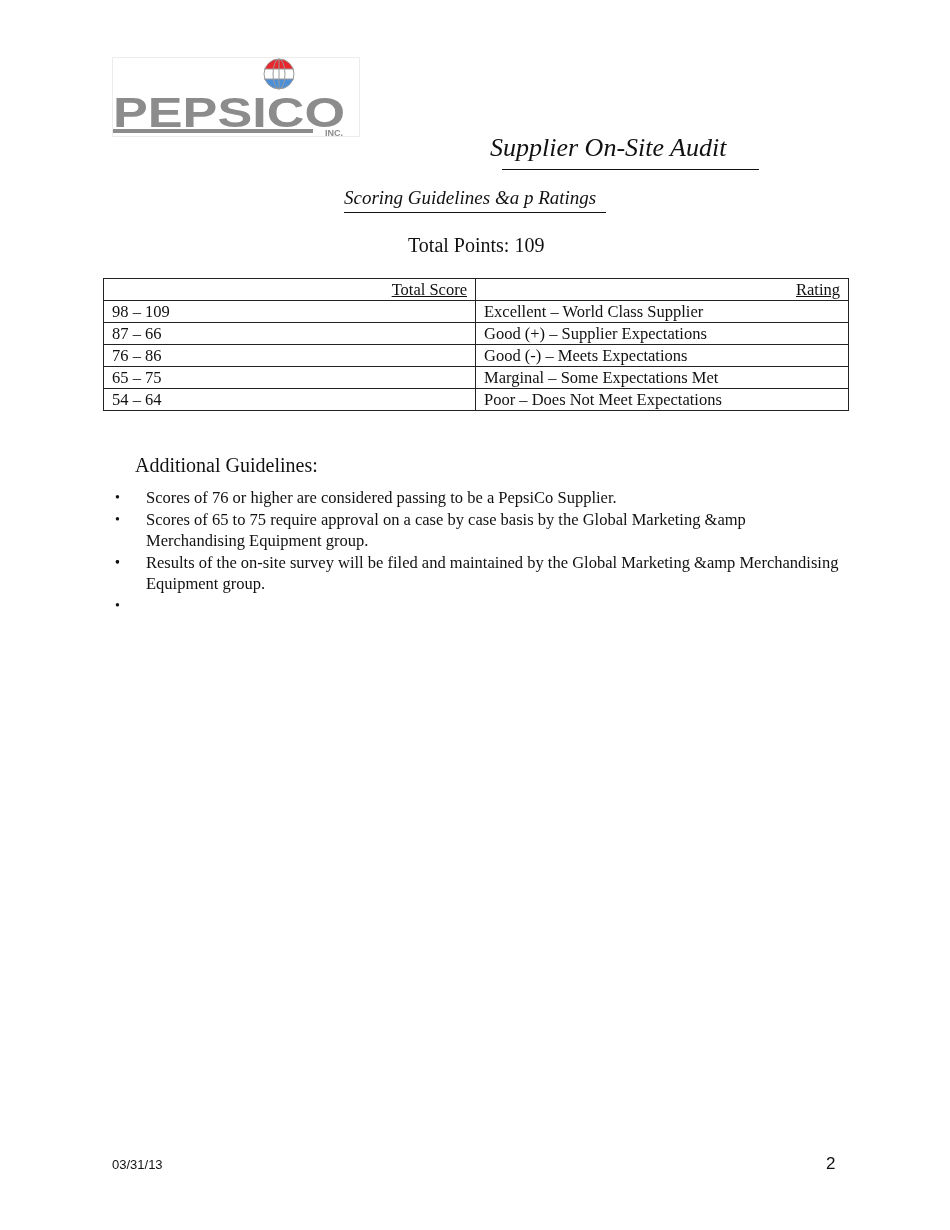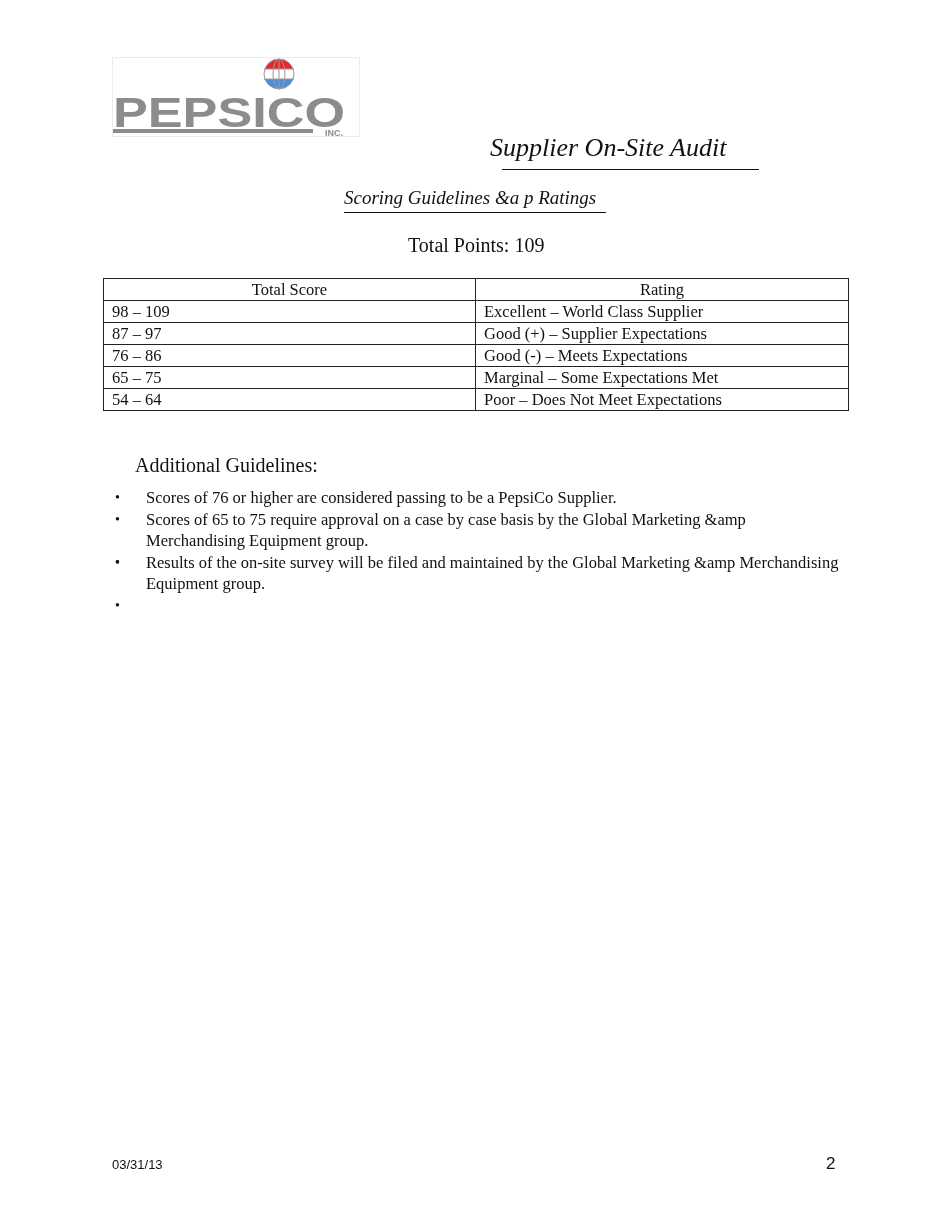--- a/index.html
+++ b/index.html
@@ -21,21 +21,21 @@
                      border-top: 1.5px solid #111; }
 
     .total-points { position: absolute; left: 408px; top: 235px; font-size: 20px; line-height: 20px;
                     white-space: nowrap; }
 
     table.score-table { position: absolute; left: 103px; top: 278px; width: 746px;
                         border-collapse: collapse; font-size: 16.5px; }
     table.score-table td, table.score-table th { border: 1px solid #222; padding: 0 8px;
                         height: 21px; line-height: 21px; font-weight: normal; text-align: left;
                         white-space: nowrap; }
-    table.score-table th { text-align: center; }
+    table.score-table th { text-align: right; text-decoration: underline; }
     table.score-table col.c1 { width: 372px; }
 
     .guidelines-heading { position: absolute; left: 112px; top: 455px; font-size: 20px; line-height: 20px; margin-left: 23px; }
 
     ul.guidelines { position: absolute; left: 112px; top: 487px; width: 730px; margin: 0; padding: 0;
                     list-style: none; font-size: 16.5px; line-height: 21.5px; }
     ul.guidelines li { position: relative; padding-left: 34px; margin: 0; }
     ul.guidelines li .bullet { position: absolute; left: 3px; top: 0; font-size: 14px; }
 
     .footer-date { position: absolute; left: 112px; top: 1157px; font-family: "Liberation Sans", sans-serif;
@@ -87,21 +87,21 @@
       <th>Total Score</th>
       <th>Rating</th>
     </tr>
   </thead>
   <tbody>
     <tr>
       <td>98 – 109</td>
       <td>Excellent – World Class Supplier</td>
     </tr>
     <tr>
-      <td>87 – 97</td>
+      <td>87 – 66</td>
       <td>Good (+) – Supplier Expectations</td>
     </tr>
     <tr>
       <td>76 – 86</td>
       <td>Good (-) – Meets Expectations</td>
     </tr>
     <tr>
       <td>65 – 75</td>
       <td>Marginal – Some Expectations Met</td>
     </tr>

